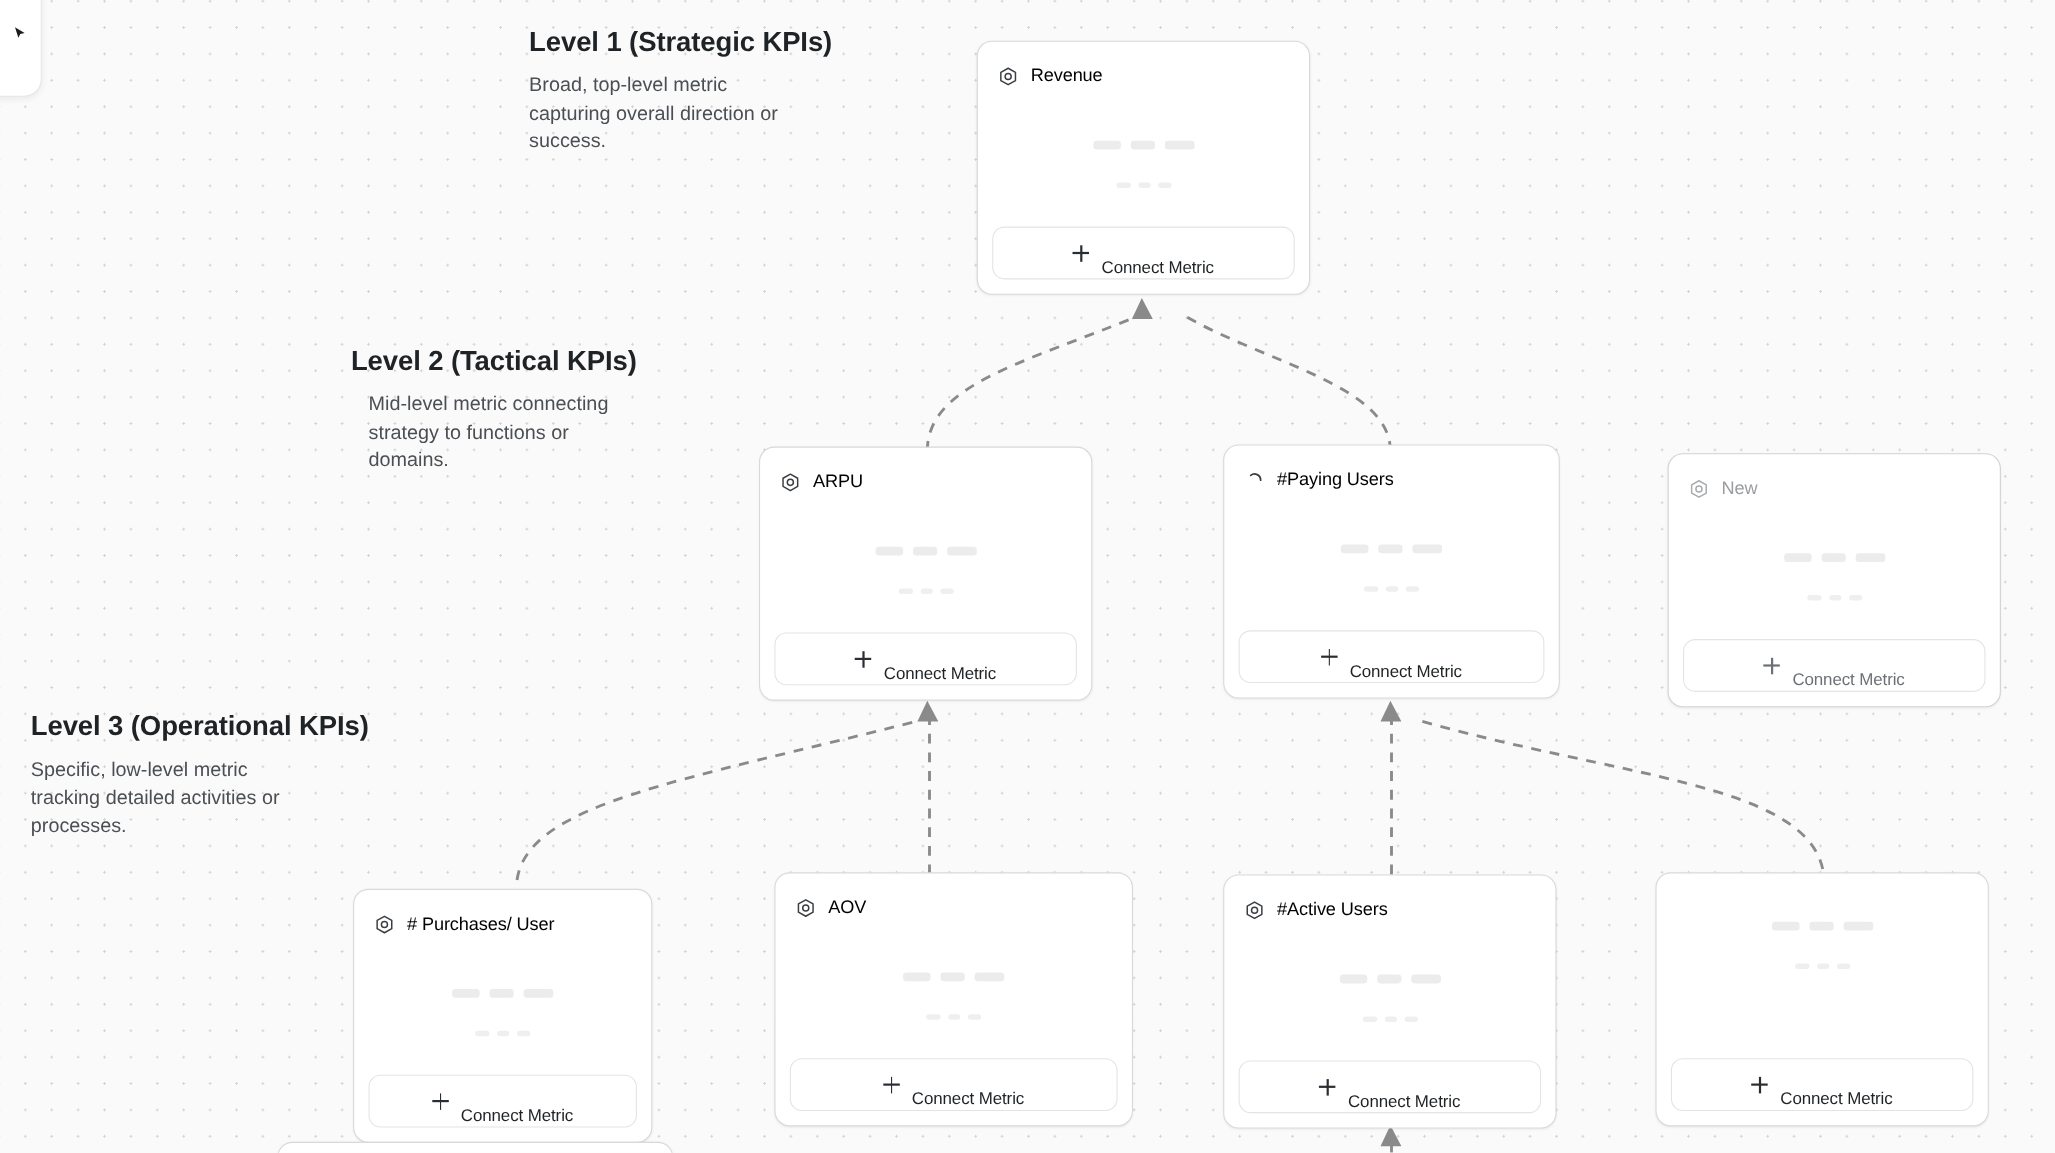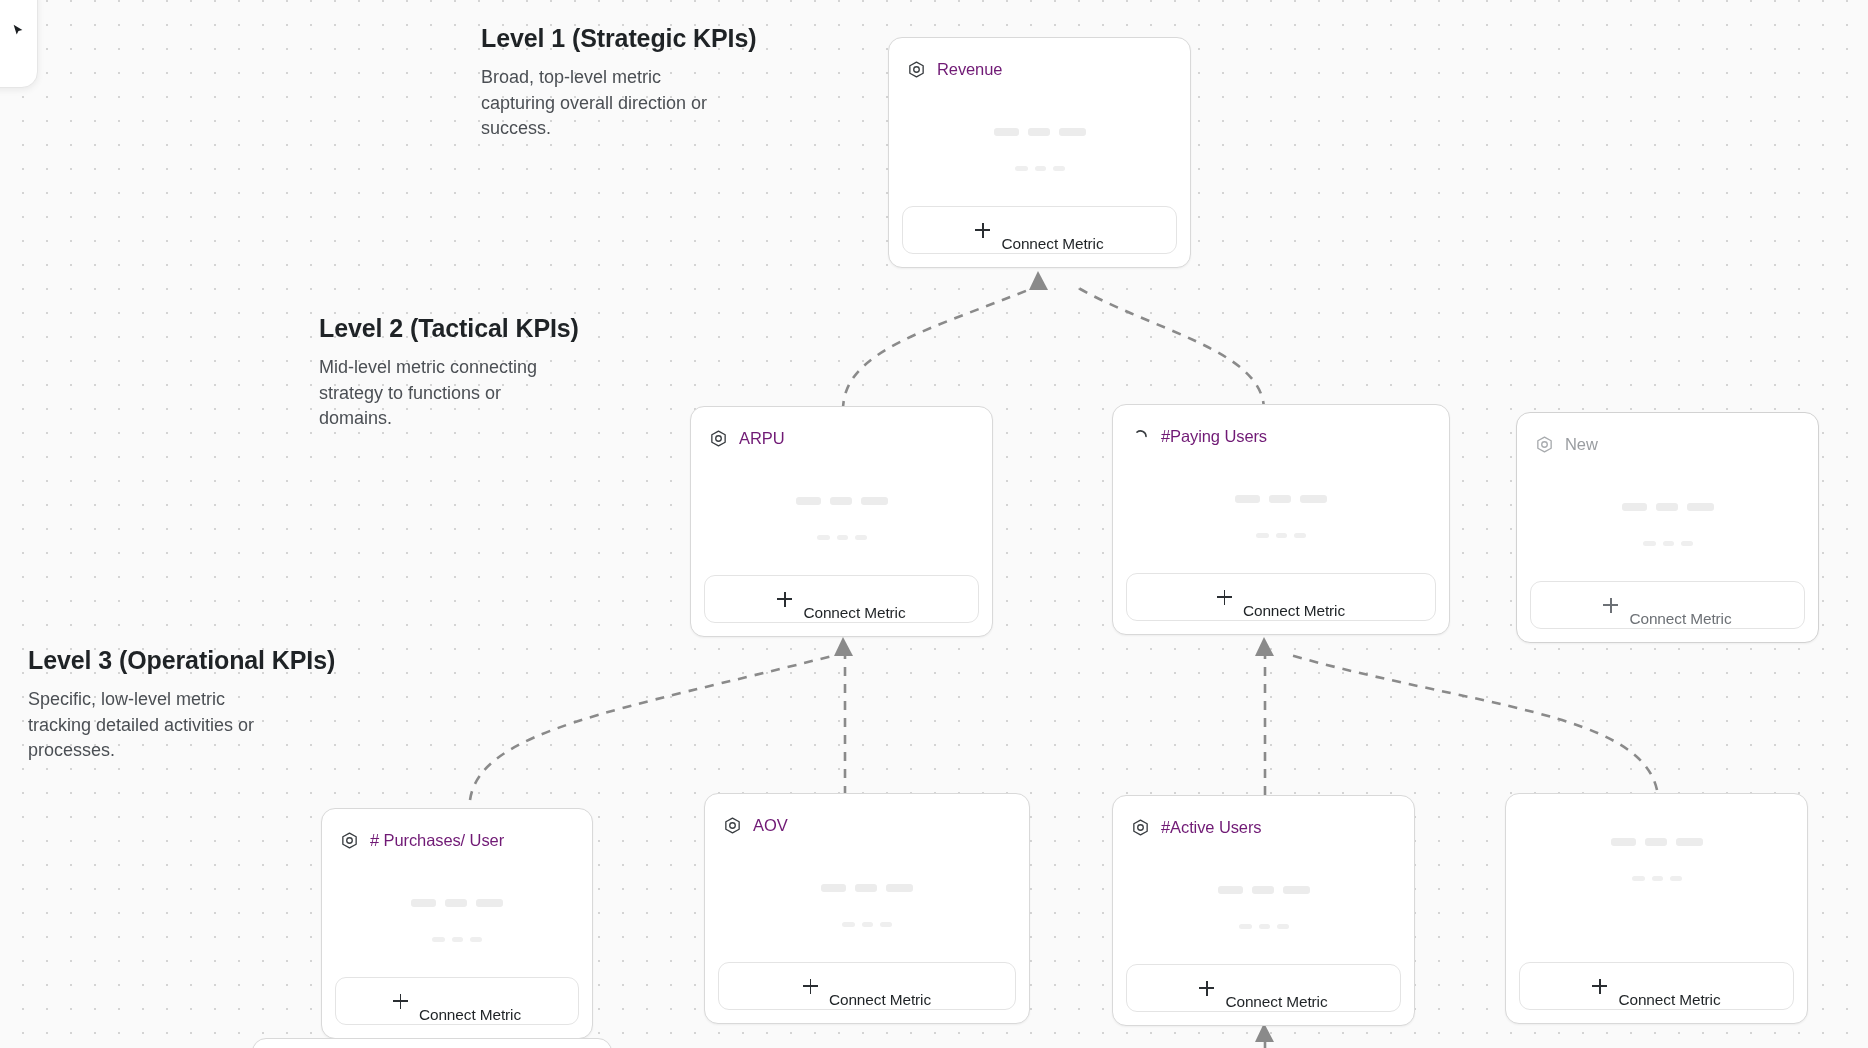--- a/index.html
+++ b/index.html
@@ -47,21 +47,21 @@
   .level-desc {
     margin-top: 12px;
     font-size: 18px;
     line-height: 1.42;
     color: #4b4f54;
     max-width: 240px;
   }
   #label-l1 { left: 481px; top: 24px; }
   #label-l1 .level-desc { margin-left: 0px; }
   #label-l2 { left: 319px; top: 314px; }
-  #label-l2 .level-desc { margin-left: 0px; }
+  #label-l2 .level-desc { margin-left: 16px; }
   #label-l3 { left: 28px; top: 646px; }
 
   
   .card {
     position: absolute;
     z-index: 2;
     background: #ffffff;
     border: 1.4px solid #d9d9d9;
     border-radius: 14px;
     box-shadow: 0 1px 2px rgba(16,18,20,.05);
@@ -75,21 +75,21 @@
     display: flex;
     align-items: center;
     gap: 11px;
     padding: 17px 18px 0 18px;
     height: 46px;
     flex: none;
   }
   .card-title {
     font-size: 16.5px;
     font-weight: 400;
-    color: #701a75;
+    color: #000000;
     white-space: nowrap;
     letter-spacing: -0.1px;
   }
   .card.muted .card-title { color: #9a9da1; }
 
   .icon-hex { width: 19px; height: 19px; flex: none; display: block; color: #3a3e42; }
   .card.muted .icon-hex { color: #a8abae; }
   .icon-spin { width: 19px; height: 19px; flex: none; display: block; color: #3a3e42; }
 
   
@@ -267,21 +267,21 @@
         <span class="sk s2"></span>
         <span class="sk s3"></span>
       </div>
     </div>
     <div class="connect-btn">
       <span class="plus"></span>
       <span class="connect-label">Connect Metric</span>
     </div>
   </div>
 
-  <div class="card" style="left:1112px; top:404px; width:338px; height:231px;">
+  <div class="card" style="left:1112px; top:404px; width:306px; height:231px;">
     <div class="card-head">
       <svg class="icon-spin" viewBox="0 0 24 24">
         <path d="M19 12 A7 7 0 0 0 7.6 6.5" fill="none" stroke="currentColor" stroke-width="2" stroke-linecap="round"></path>
       </svg>
       <span class="card-title">#Paying Users</span>
     </div>
     <div class="card-body">
       <div class="sk-row primary">
         <span class="sk w1"></span>
         <span class="sk w2"></span>

